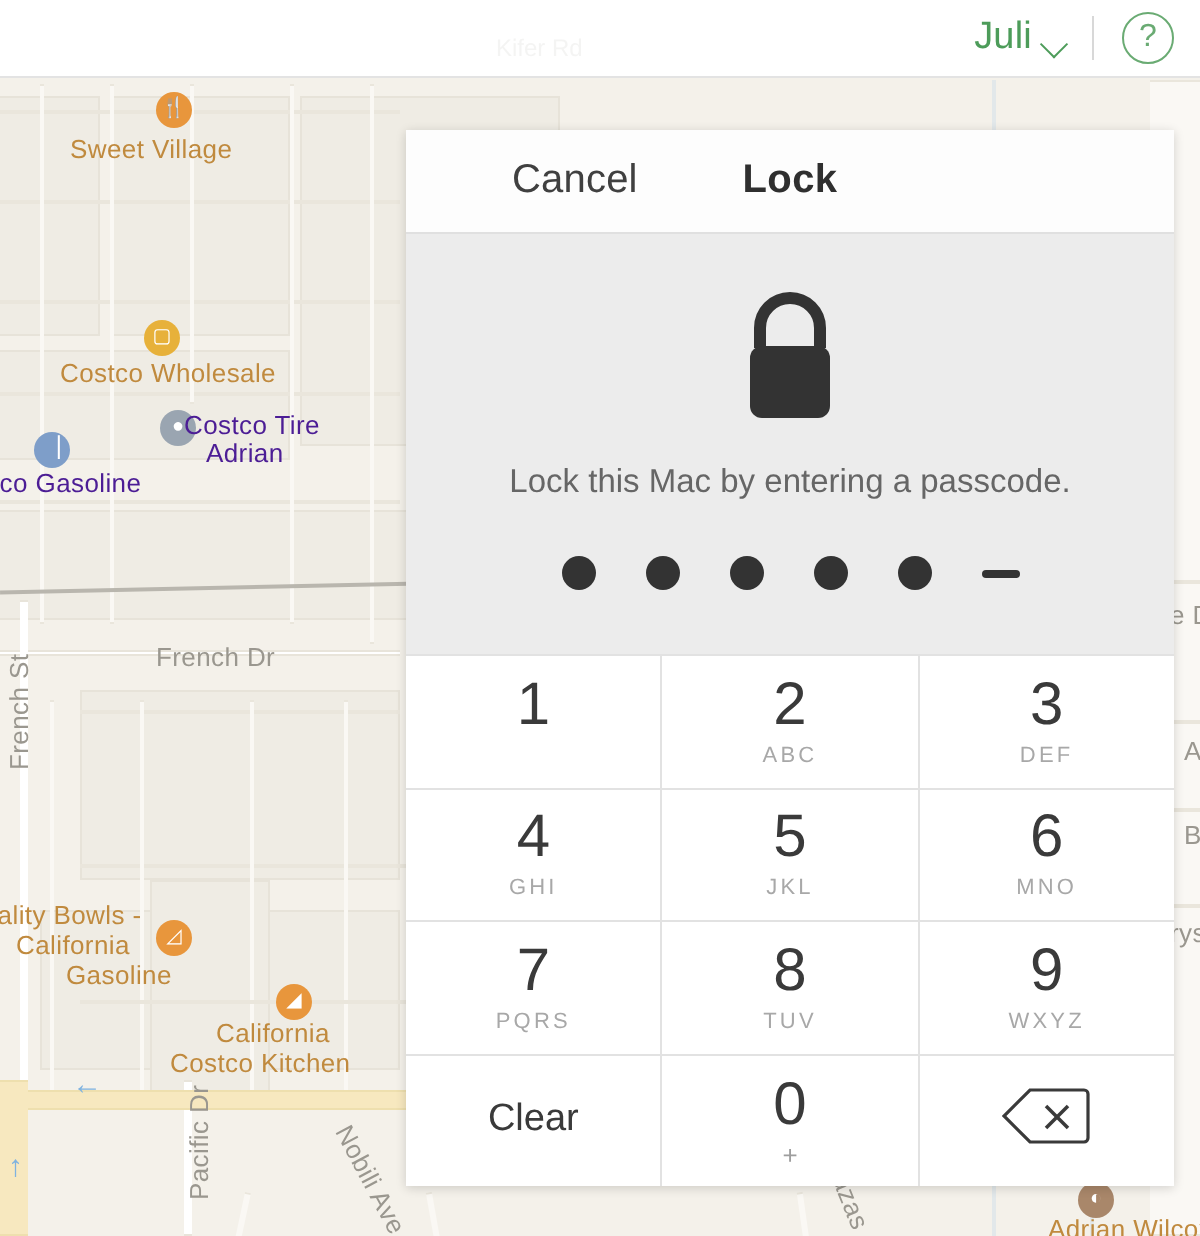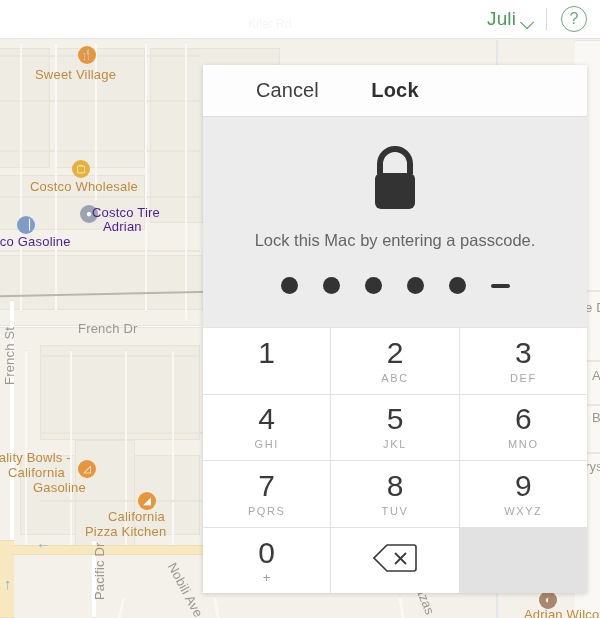--- a/index.html
+++ b/index.html
@@ -313,21 +313,21 @@
   <div class="map-label poi-orange" style="left:30px;top:179px;">Costco Wholesale</div>
   <div class="map-label poi-blue" style="left:92px;top:205px;">Costco Tire</div>
   <div class="map-label poi-blue" style="left:103px;top:219px;">Adrian</div>
   <div class="map-label poi-blue" style="left:-4px;top:234px;">tco Gasoline</div>
   <div class="map-label road-name" style="left:78px;top:321px;">French Dr</div>
   <div class="map-label road-name vert" style="left:2px;top:385px;">French St</div>
   <div class="map-label poi-orange" style="left:-5px;top:450px;">tality Bowls -</div>
   <div class="map-label poi-orange" style="left:8px;top:465px;">California</div>
   <div class="map-label poi-orange" style="left:33px;top:480px;">Gasoline</div>
   <div class="map-label poi-orange" style="left:108px;top:509px;">California</div>
-  <div class="map-label poi-orange" style="left:85px;top:524px;">Pizza Kitchen</div>
+  <div class="map-label poi-orange" style="left:85px;top:524px;">Costco Kitchen</div>
   <div class="map-label road-name vert" style="left:92px;top:600px;">Pacific Dr</div>
   <div class="map-label road-name slant" style="left:178px;top:560px;">Nobili Ave</div>
   <div class="map-label road-name slant2" style="left:427px;top:585px;">azas</div>
   <div class="map-label poi-orange" style="left:524px;top:607px;">Adrian Wilcox</div>
   <div class="map-label road-name" style="left:585px;top:300px;">e D</div>
   <div class="map-label road-name" style="left:592px;top:368px;">A</div>
   <div class="map-label road-name" style="left:592px;top:410px;">B</div>
   <div class="map-label road-name" style="left:585px;top:459px;">rys</div>
 </div>
 
@@ -402,20 +402,23 @@
     <div class="key">
       <span class="key-digit">8</span>
       <span class="key-letters">TUV</span>
     </div>
     <div class="key">
       <span class="key-digit">9</span>
       <span class="key-letters">WXYZ</span>
     </div>
 
     <div class="key">
+      <span class="key-word">Clear</span>
+    </div>
+    <div class="key">
       <span class="key-digit">0</span>
       <span class="key-plus">+</span>
     </div>
     <div class="key">
       <span>
         <svg width="44" height="30" viewBox="0 0 44 30" aria-hidden="true">
           <path d="M14 2 H41 a2 2 0 0 1 2 2 V26 a2 2 0 0 1 -2 2 H14 L1 15 Z" fill="none" stroke="#3a3a3a" stroke-width="1.6"></path>
           <line x1="22" y1="10" x2="33" y2="21" stroke="#3a3a3a" stroke-width="1.8"></line>
           <line x1="33" y1="10" x2="22" y2="21" stroke="#3a3a3a" stroke-width="1.8"></line>
         </svg>

